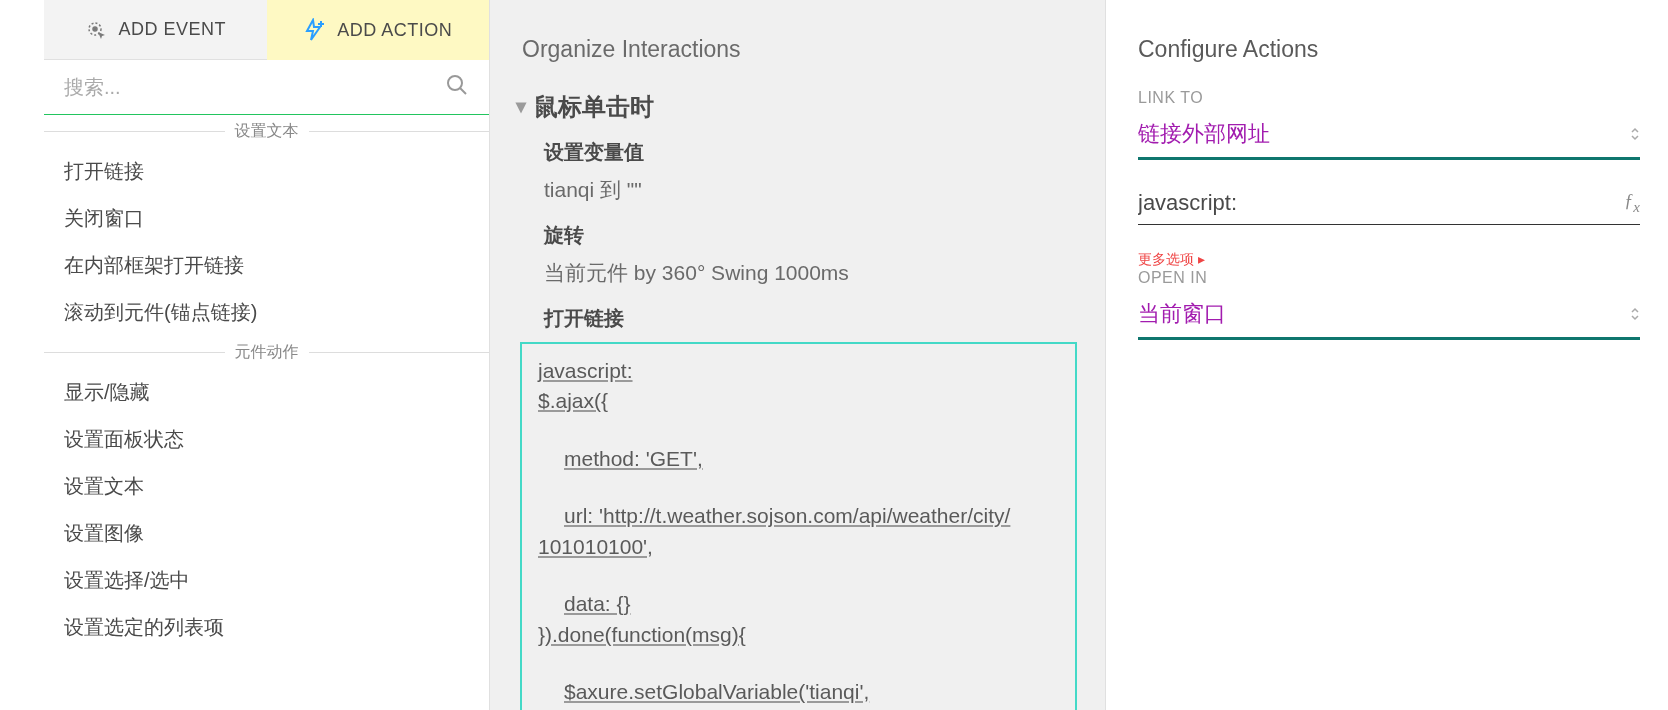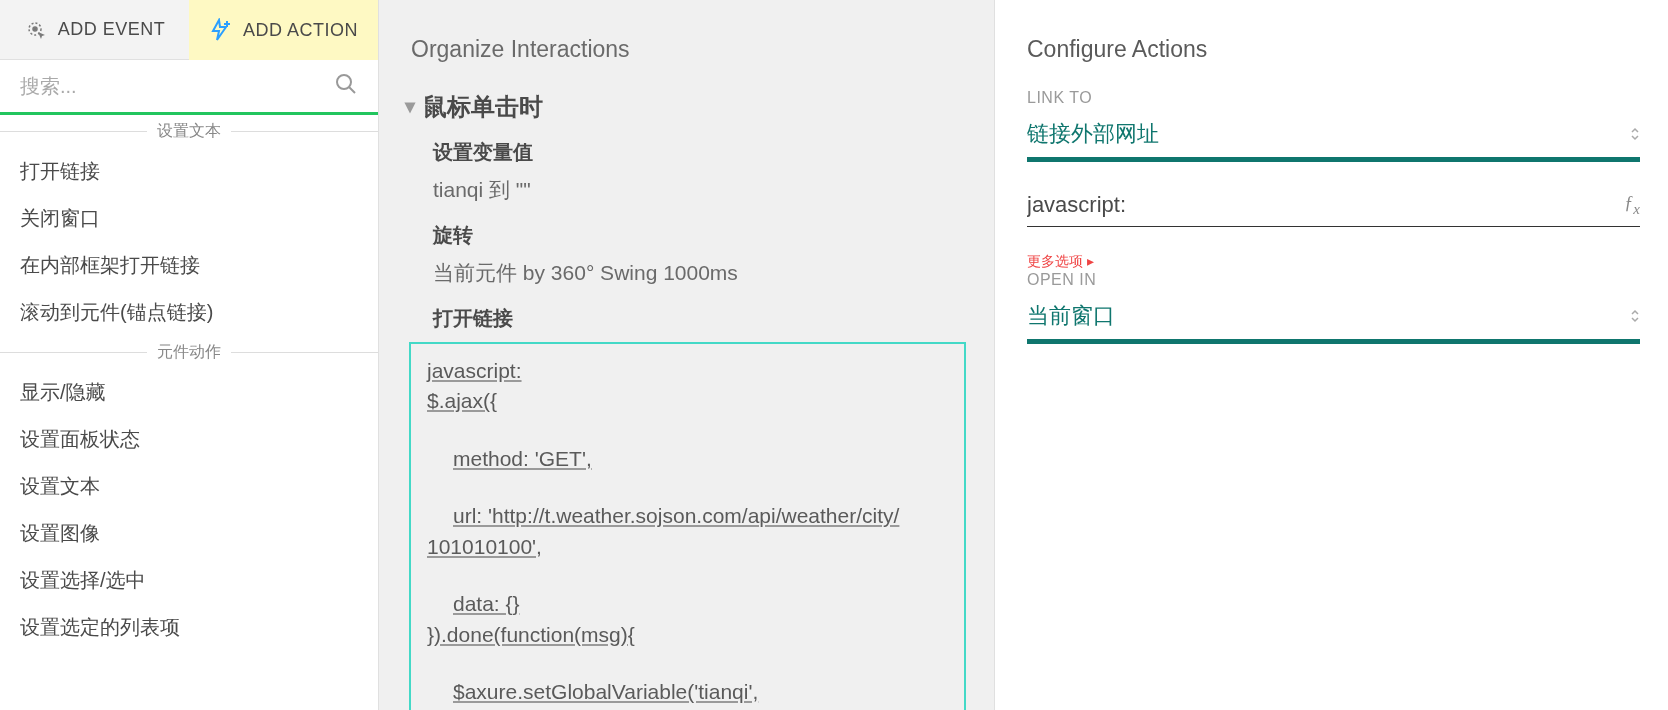--- a/index.html
+++ b/index.html
@@ -9,25 +9,26 @@
       color: #4a4a4a;
       background: #fff;
       display: flex;
       width: 1668px;
       height: 710px;
       overflow: hidden;
     }
     
     
     .left-panel {
-      width: 379px;
+      width: 446px;
       background: #fff;
       border-right: 1px solid #e0e0e0;
       display: flex;
       flex-direction: column;
+      margin-left: 44px;
     }
     
     .tab-bar {
       display: flex;
       height: 60px;
     }
     
     .tab {
       flex: 1;
       display: flex;
@@ -52,21 +53,21 @@
     
     .tab .icon {
       display: inline-flex;
       align-items: center;
     }
     
     .search-row {
       display: flex;
       align-items: center;
       padding: 4px 20px;
-      border-bottom: 3px solid #22c55e;
+      border-bottom: 1px solid #22c55e;
       height: 55px;
     }
     
     .search-input {
       flex: 1;
       border: none;
       outline: none;
       font-size: 20px;
       color: #888;
       background: transparent;
@@ -192,24 +193,24 @@
       font-size: 16px;
       color: #9a9a9a;
       letter-spacing: 0.5px;
       margin-bottom: 8px;
     }
     
     .select-field {
       display: flex;
       align-items: center;
       justify-content: space-between;
-      border-bottom: 5px solid #0f766e;
+      border-bottom: 3px solid #0f766e;
       padding: 4px 0 8px 0;
       font-size: 22px;
-      color: #0f766e;
+      color: #a21caf;
       margin-bottom: 26px;
       cursor: pointer;
     }
     
     .select-caret {
       color: #aaa;
       font-size: 10px;
       line-height: 1;
       display: flex;
       flex-direction: column;

